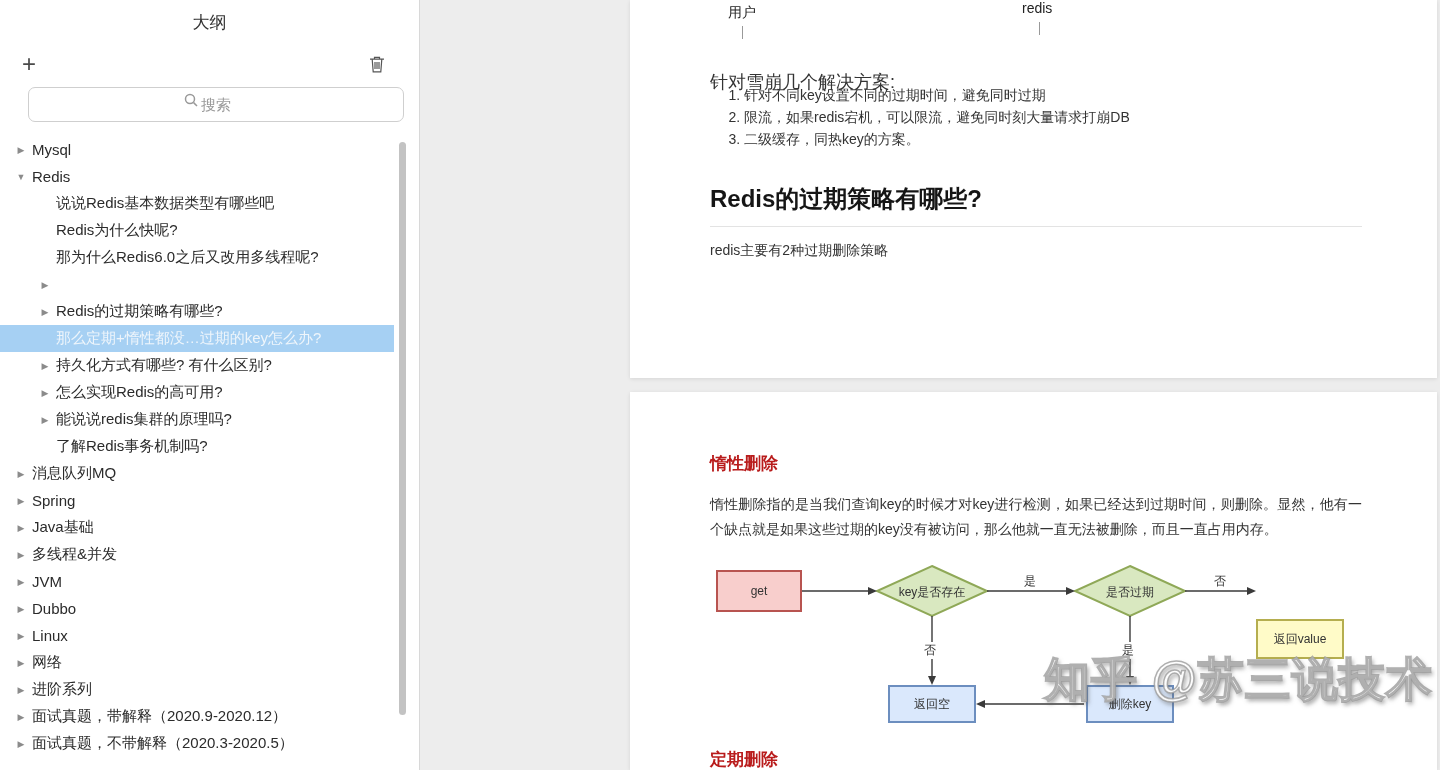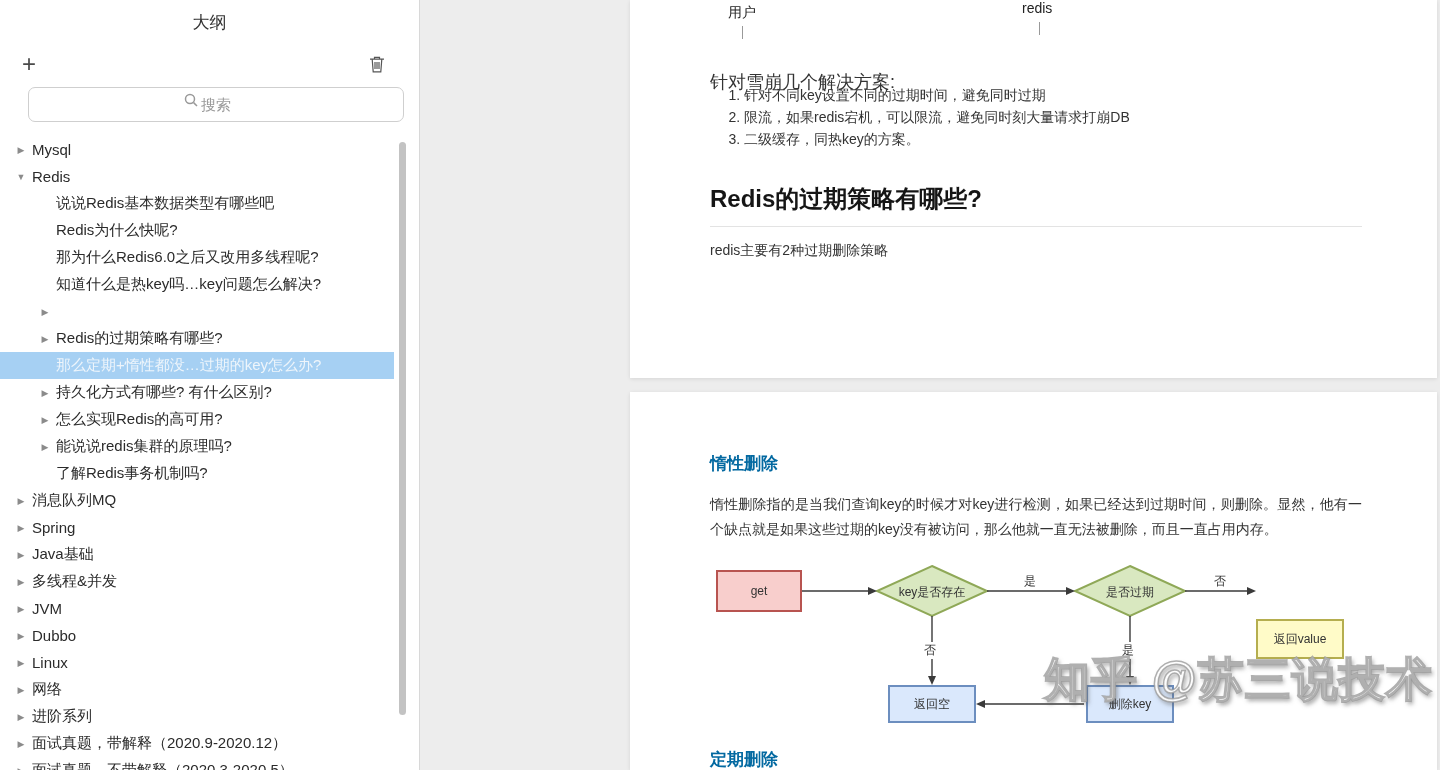--- a/index.html
+++ b/index.html
@@ -32,21 +32,21 @@
   .card2 { top:392px; height:378px; overflow:hidden; }
 
   .seq-label { position:absolute; font-size:14px; color:#222; }
   .lifeline { position:absolute; width:1px; background:#999; }
   .intro { position:absolute; left:80px; top:46px; font-size:18px; color:#333;margin-top:24px; }
   .solutions { position:absolute; left:96px; top:84px; font-size:14px; color:#333; line-height:22px; padding-left:18px; }
   .h1 { position:absolute; left:80px; top:183px; font-size:24px; font-weight:700; color:#151515; }
   .hrule { position:absolute; left:80px; top:226px; width:652px; height:1px; background:#e3e3e3; }
   .para { position:absolute; left:80px; top:242px; font-size:14px; color:#333; }
 
-  .h2 { position:absolute; left:80px; font-size:17px; font-weight:700; color:#0369a1; }
+  .h2 { position:absolute; left:80px; font-size:17px; font-weight:700; color:#b91c1c; }
   .h2a { top:60px; }
   .h2b { top:356px; }
   .para2 { position:absolute; left:80px; top:100px; width:652px; font-size:14px; color:#333; line-height:25px; text-align:justify; }
 
   
   .flow { position:absolute; left:80px; top:170px; width:680px; height:170px; }
   .flow svg { position:absolute; left:0; top:0; z-index:1; }
   .node { position:absolute; z-index:2; display:flex; align-items:center; justify-content:center; font-size:12px; color:#333; border:2px solid; }
   .n-get    { left:6px;   top:8px;   width:86px; height:42px; background:#f8cecc; border-color:#b85450; }
   .n-value  { left:546px; top:9px;   width:88px; height:40px; background:#fffbc8; border-color:#b5ae4f;margin-top:48px; }
@@ -102,24 +102,20 @@
         </div>
       <div class="row l1">
           <span class="arr"></span>
           <span class="lbl">Redis为什么快呢?</span>
         </div>
       <div class="row l1">
           <span class="arr"></span>
           <span class="lbl">那为什么Redis6.0之后又改用多线程呢?</span>
         </div>
       <div class="row l1">
-          <span class="arr"></span>
-          <span class="lbl">知道什么是热key吗…key问题怎么解决?</span>
-        </div>
-      <div class="row l1">
           <span class="arr">▶</span>
         </div>
       <div class="row l1">
           <span class="arr">▶</span>
           <span class="lbl">Redis的过期策略有哪些?</span>
         </div>
       <div class="row l1 selected">
           <span class="arr"></span>
           <span class="lbl">那么定期+惰性都没…过期的key怎么办?</span>
         </div>

